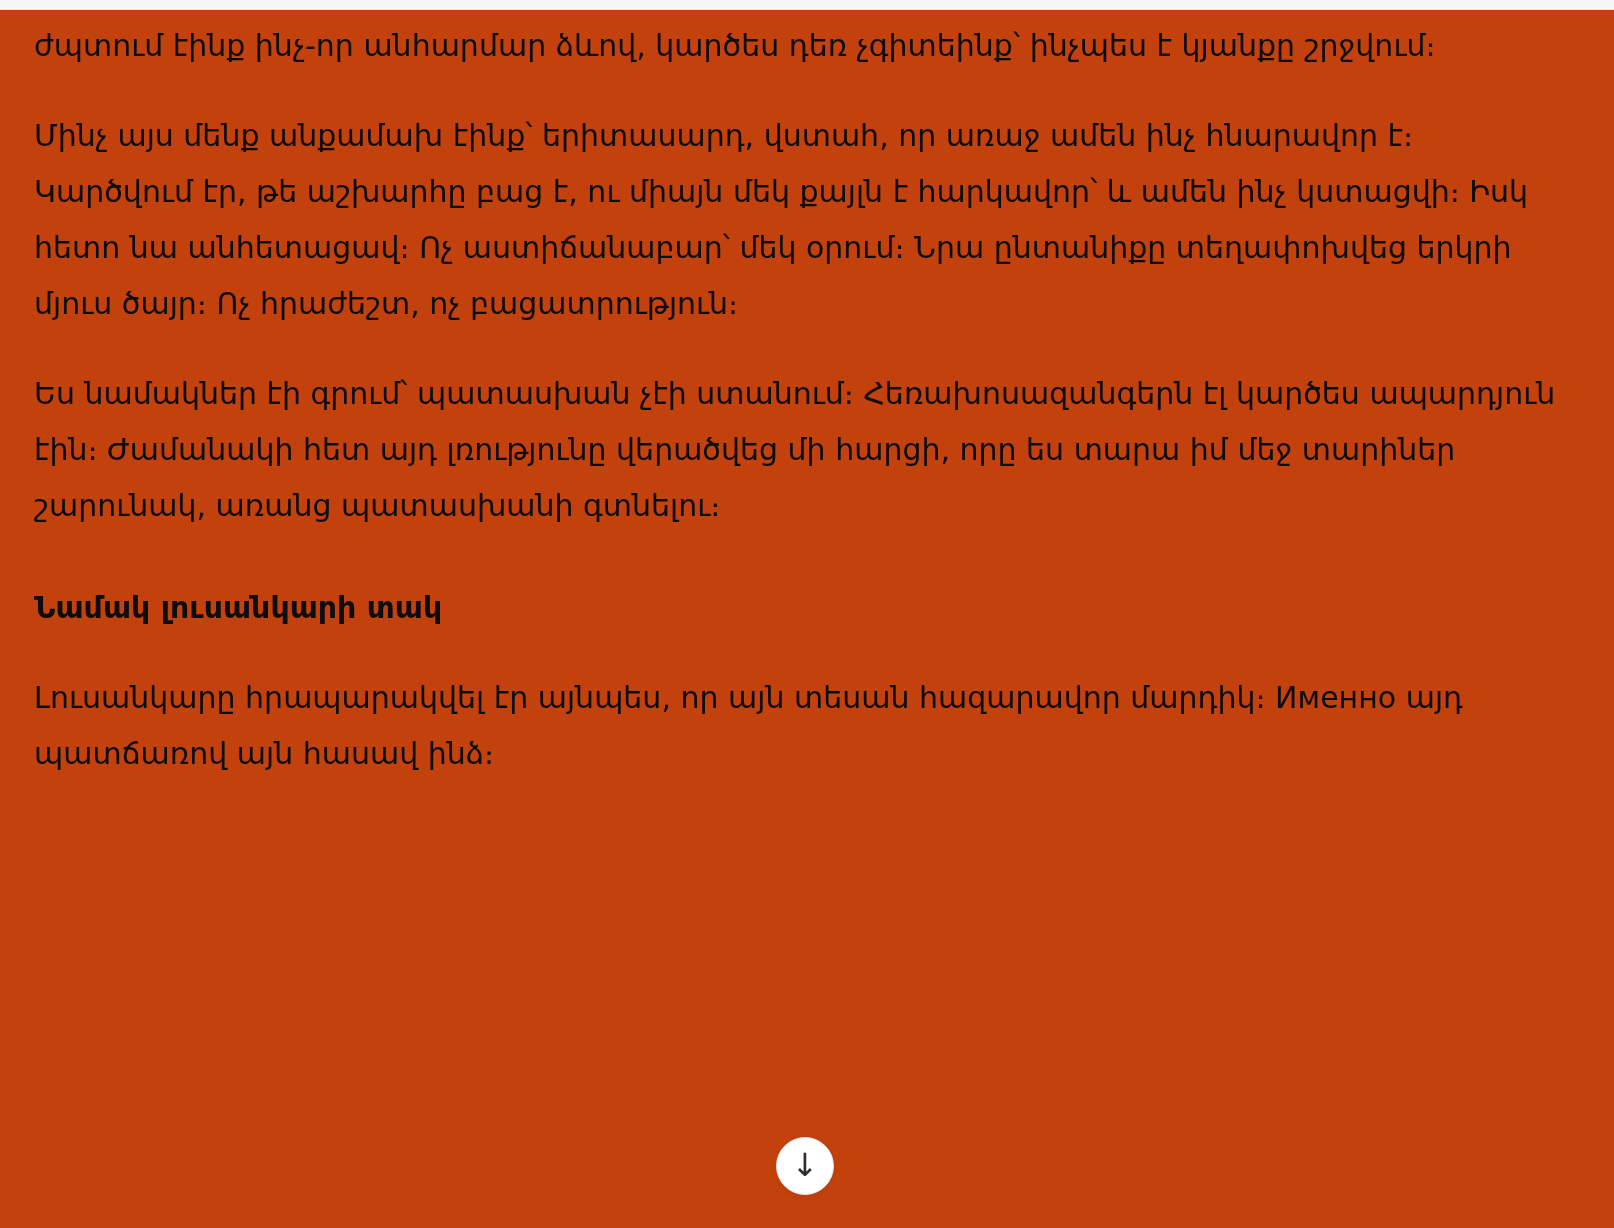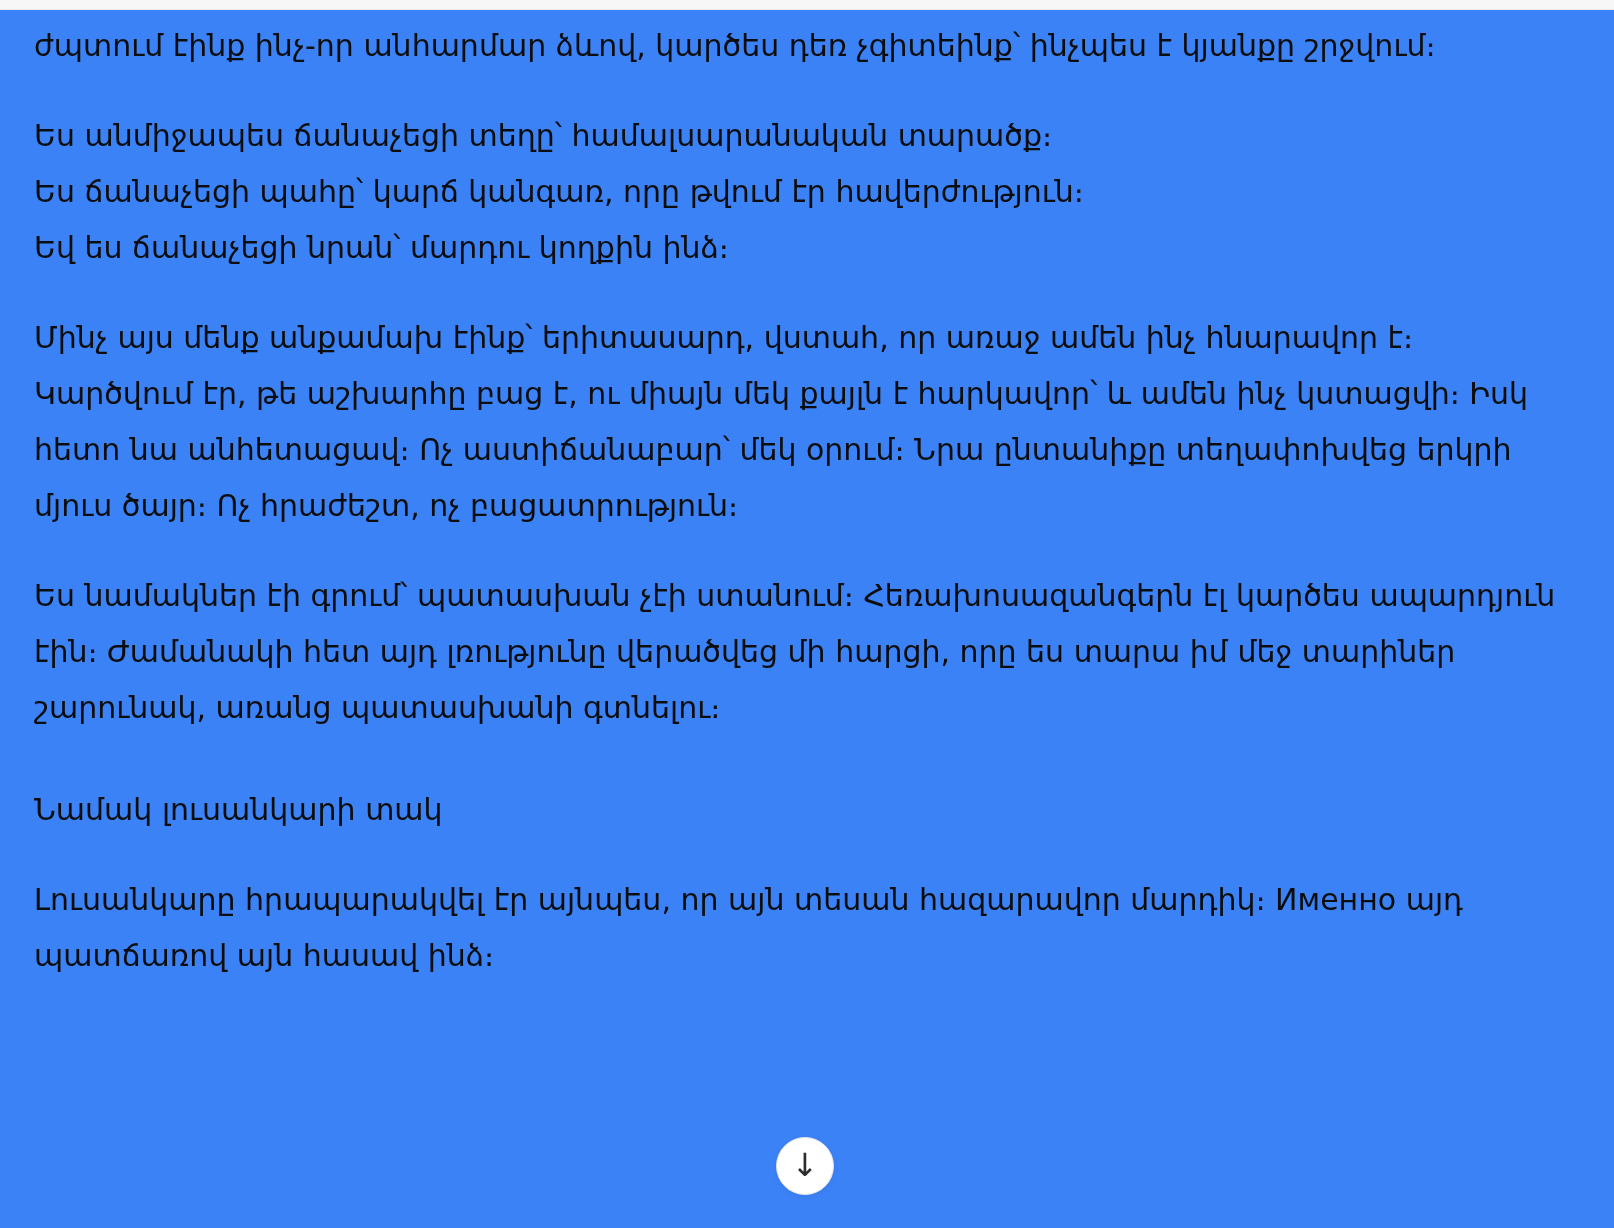--- a/index.html
+++ b/index.html
@@ -8,21 +8,21 @@
     background: #ffffff;
     width: 1614px;
     height: 1228px;
     overflow: hidden;
     font-family: "DejaVu Sans", sans-serif;
   }
   .viewport {
     position: relative;
     width: 1614px;
     height: 1228px;
-    background: #3b82f6;
+    background: #c2410c;
   }
   .top-strip {
     height: 9px;
     background: #f7f7f7;
     border-bottom: 1px solid #ebebeb;
   }
   .message-content {
     padding: 2px 34px 0 34px;
     color: #0d0d0d;
     font-size: 30px;
@@ -30,21 +30,21 @@
   }
   .message-content p {
     margin: 34px 0;
   }
   .message-content p:first-child {
     margin-top: 6px;
   }
   .message-content h3 {
     font-size: 30px;
     line-height: 56px;
-    font-weight: 400;
+    font-weight: 700;
     margin: 46px 0 30px 0;
   }
   .scroll-down-button {
     position: absolute;
     left: 776px;
     top: 1137px;
     width: 58px;
     height: 58px;
     border-radius: 50%;
     background: #ffffff;
@@ -66,21 +66,20 @@
 </style>
 </head>
 <body>
 
 <div class="viewport">
 
   <div class="top-strip"></div>
 
   <div class="message-content" id="message-content">
       <p>ժպտում էինք ինչ-որ անհարմար ձևով, կարծես դեռ չգիտեինք՝ ինչպես է կյանքը շրջվում։</p>
-      <p>Ես անմիջապես ճանաչեցի տեղը՝ համալսարանական տարածք։<br>Ես ճանաչեցի պահը՝ կարճ կանգառ, որը թվում էր հավերժություն։<br>Եվ ես ճանաչեցի նրան՝ մարդու կողքին ինձ։</p>
       <p>Մինչ այս մենք անքամախ էինք՝ երիտասարդ, վստահ, որ առաջ ամեն ինչ հնարավոր է։ Կարծվում էր, թե աշխարհը բաց է, ու միայն մեկ քայլն է հարկավոր՝ և ամեն ինչ կստացվի։ Իսկ հետո նա անհետացավ։ Ոչ աստիճանաբար՝ մեկ օրում։ Նրա ընտանիքը տեղափոխվեց երկրի մյուս ծայր։ Ոչ հրաժեշտ, ոչ բացատրություն։</p>
       <p>Ես նամակներ էի գրում՝ պատասխան չէի ստանում։ Հեռախոսազանգերն էլ կարծես ապարդյուն էին։ Ժամանակի հետ այդ լռությունը վերածվեց մի հարցի, որը ես տարա իմ մեջ տարիներ շարունակ, առանց պատասխանի գտնելու։</p>
       <h3>Նամակ լուսանկարի տակ</h3>
       <p>Լուսանկարը հրապարակվել էր այնպես, որ այն տեսան հազարավոր մարդիկ։ Именно այդ պատճառով այն հասավ ինձ։</p>
     </div>
 
   <div class="scroll-down-button">
     <span class="arrow">↓</span>
   </div>
 

